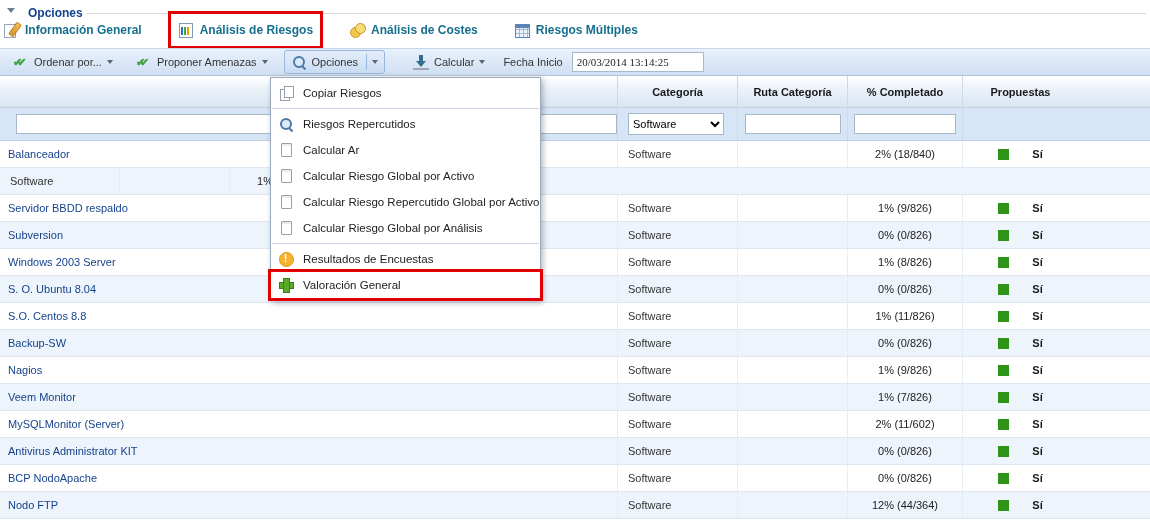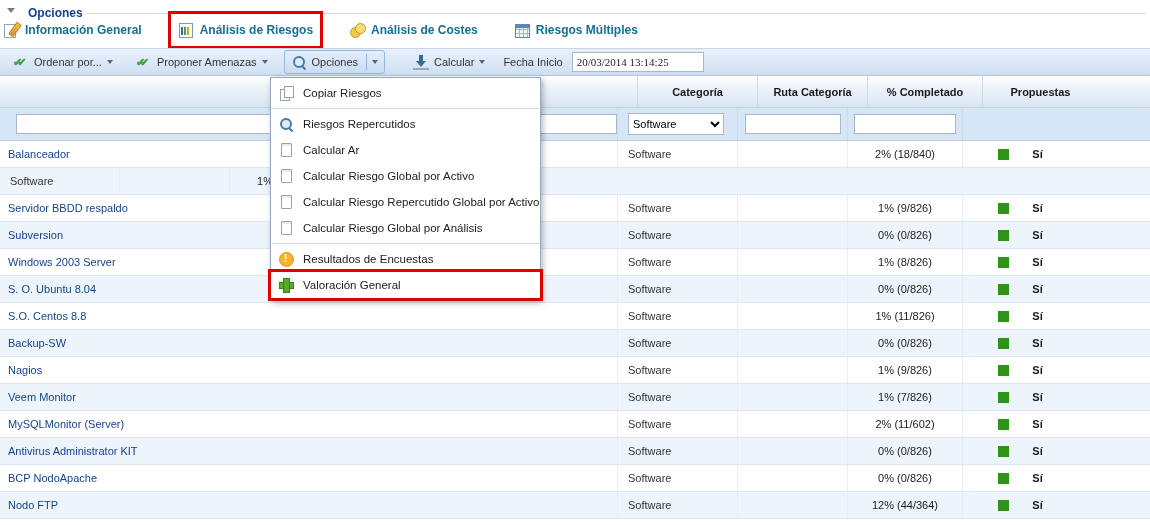--- a/index.html
+++ b/index.html
@@ -22,21 +22,21 @@
     display: flex; align-items: center; padding: 0 6px; gap: 9px; }
   .tbtn { display: flex; align-items: center; gap: 5px; padding: 3px 6px; border: 1px solid transparent; border-radius: 3px; cursor: pointer; color: #333; white-space: nowrap; }
   .tbtn.active { background: linear-gradient(#e4eefb, #c9dcf3); border-color: #98b6de; }
   .split-arrow { border-left: 1px solid #98b6de; padding-left: 5px; margin-left: 3px; align-self: stretch; display: flex; align-items: center; cursor: pointer; }
   .arrow-down { width: 0; height: 0; border-left: 3px solid transparent; border-right: 3px solid transparent; border-top: 4px solid #55677c; display: inline-block; }
   .date-label { color: #333; margin-left: 2px; white-space: nowrap; }
   .date-input { width: 132px; height: 20px; border: 1px solid #a9b8c9; font-family: Liberation Serif, serif; font-size: 11px; padding: 1px 4px; color: #222; background: #fff; }
 
   
   .grid { position: absolute; top: 76px; left: 0; width: 1150px; }
-  .g-head { display: flex; height: 32px; background: linear-gradient(#ffffff, #eaf1f9 45%, #d9e5f2); border-bottom: 1px solid #c2cfdd; font-weight: bold; color: #1a1a1a; padding-left: 20px; }
+  .g-head { display: flex; height: 32px; background: linear-gradient(#ffffff, #eaf1f9 45%, #d9e5f2); border-bottom: 1px solid #c2cfdd; font-weight: bold; color: #1a1a1a; }
   .g-head .cell { display: flex; align-items: center; justify-content: center; border-right: 1px solid #cdd9e7; cursor: pointer; }
   .g-head .cell:last-child { border-right: none; }
   .g-filter { display: flex; height: 33px; background: #d7e6f7; border-bottom: 1px solid #c2cfdd; align-items: center; }
   .g-filter .cell { height: 100%; display: flex; align-items: center; border-right: 1px solid #cfdbe9; }
   .g-filter .cell:last-child { border-right: none; }
   .g-filter input { height: 20px; border: 1px solid #a9b8c9; background: #fff; font-family: "Liberation Sans", sans-serif; font-size: 11px; padding: 1px 4px; }
   .g-filter select { height: 22px; border: 1px solid #a9b8c9; background: #fff; font-family: "Liberation Sans", sans-serif; font-size: 11px; }
 
   .g-row { display: flex; height: 27px; align-items: center; border-bottom: 1px solid #dde7f1; background: #fff; cursor: pointer; }
   .g-row.alt { background: #edf4fb; }

